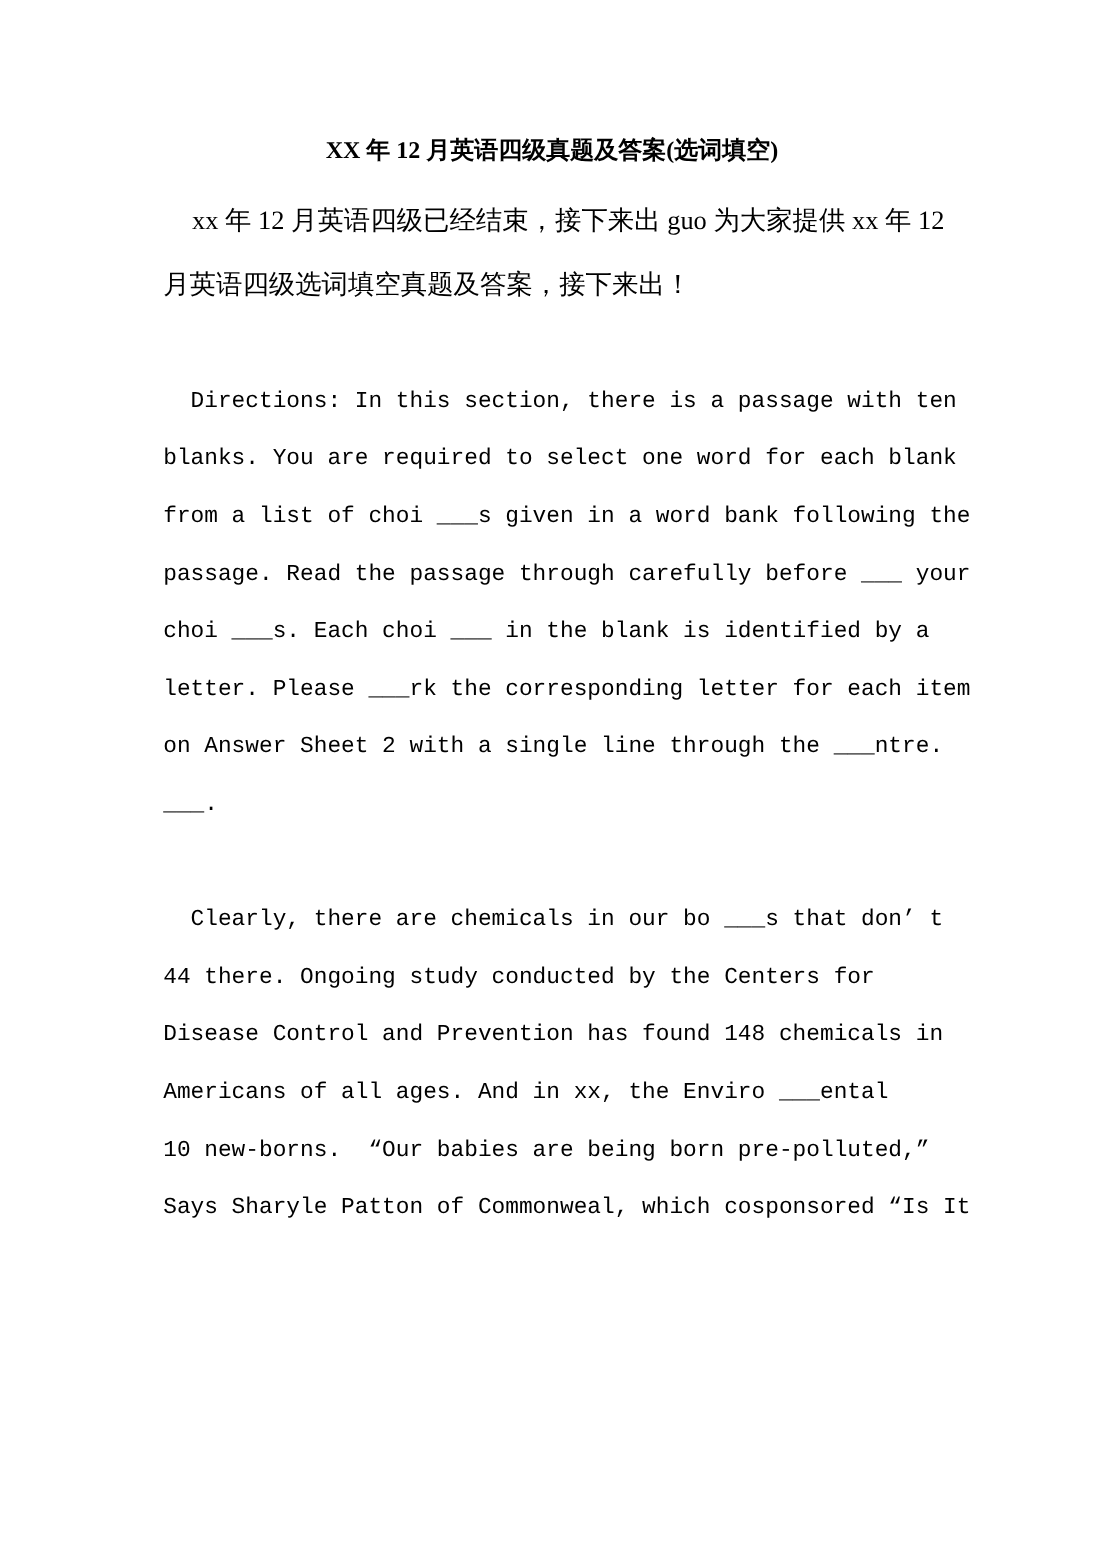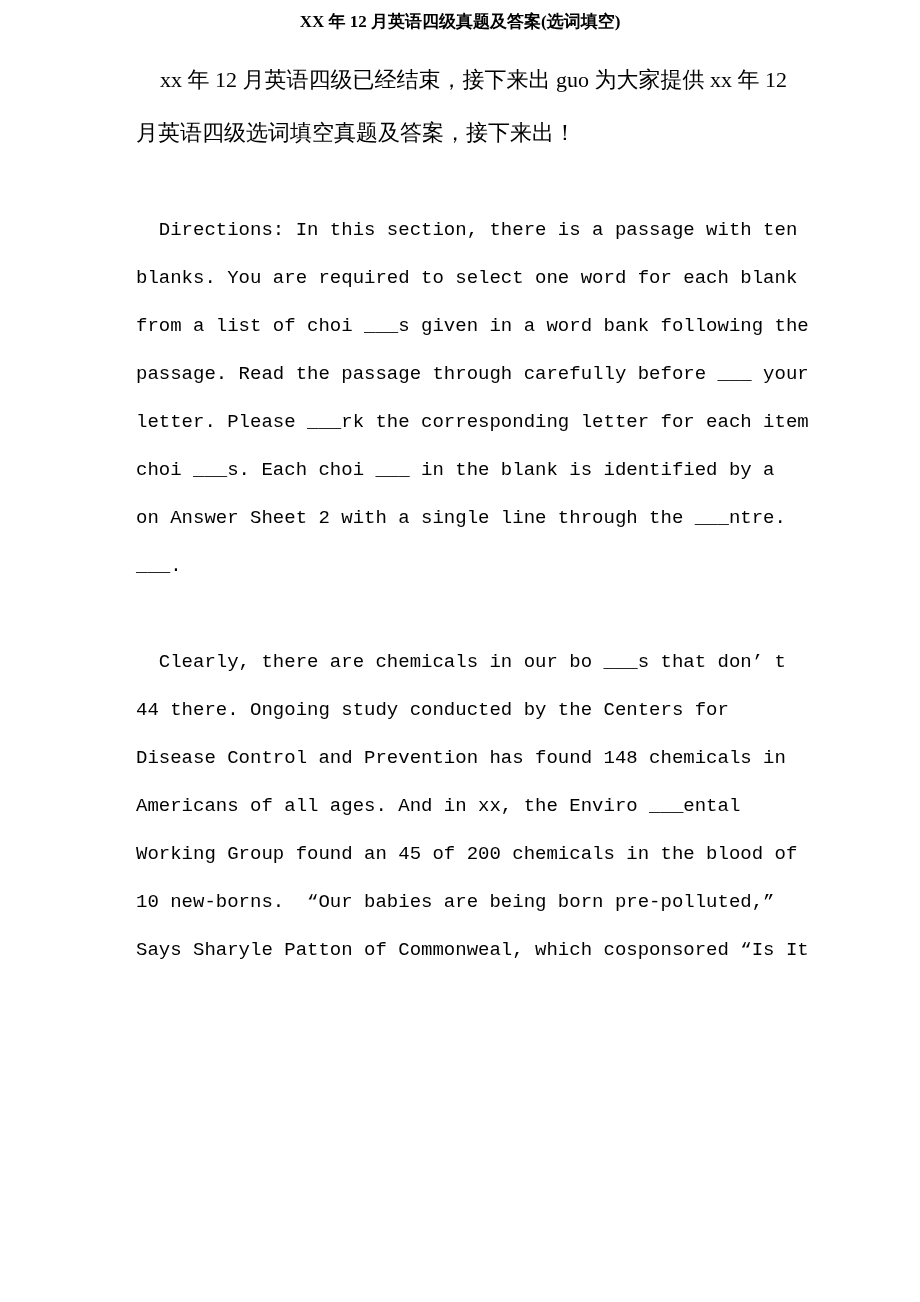--- a/index.html
+++ b/index.html
@@ -10,22 +10,23 @@
     margin: 0;
     background: #ffffff;
     color: #000000;
     box-sizing: border-box;
     padding: 0 136px;
     overflow: hidden;
   }
   .doc-title {
     font-family: "Liberation Serif", "DejaVu Serif", serif;
     font-weight: 700;
-    font-size: 17px;
+    font-size: 20px;
     line-height: 44px;
+    margin-top: 104px;
     text-align: center;
     white-space: pre;
   }
   .line {
     white-space: pre;
   }
   .cn .line {
     font-family: Liberation Serif, serif;
     font-size: 22px;
     line-height: 53px;
@@ -50,29 +51,28 @@
   <div class="cn intro">
     <div class="line first-line-indent">xx 年 12 月英语四级已经结束，接下来出 guo 为大家提供 xx 年 12</div>
     <div class="line">月英语四级选词填空真题及答案，接下来出！</div>
   </div>
 
   <div class="en directions">
     <div class="line">  Directions: In this section, there is a passage with ten</div>
     <div class="line">blanks. You are required to select one word for each blank</div>
     <div class="line">from a list of choi ___s given in a word bank following the</div>
     <div class="line">passage. Read the passage through carefully before ___ your</div>
+    <div class="line">choi ___s. Each choi ___ in the blank is identified by a</div>
     <div class="line">letter. Please ___rk the corresponding letter for each item</div>
-    <div class="line">choi ___s. Each choi ___ in the blank is identified by a</div>
     <div class="line">on Answer Sheet 2 with a single line through the ___ntre.</div>
     <div class="line">___.</div>
   </div>
 
   <div class="en passage">
     <div class="line">  Clearly, there are chemicals in our bo ___s that don’ t</div>
     <div class="line">44 there. Ongoing study conducted by the Centers for</div>
     <div class="line">Disease Control and Prevention has found 148 chemicals in</div>
     <div class="line">Americans of all ages. And in xx, the Enviro ___ental</div>
-    <div class="line">Working Group found an 45 of 200 chemicals in the blood of</div>
     <div class="line">10 new-borns.  “Our babies are being born pre-polluted,”</div>
     <div class="line">Says Sharyle Patton of Commonweal, which cosponsored “Is It</div>
   </div>
 
 </div>
 
 </body></html>

